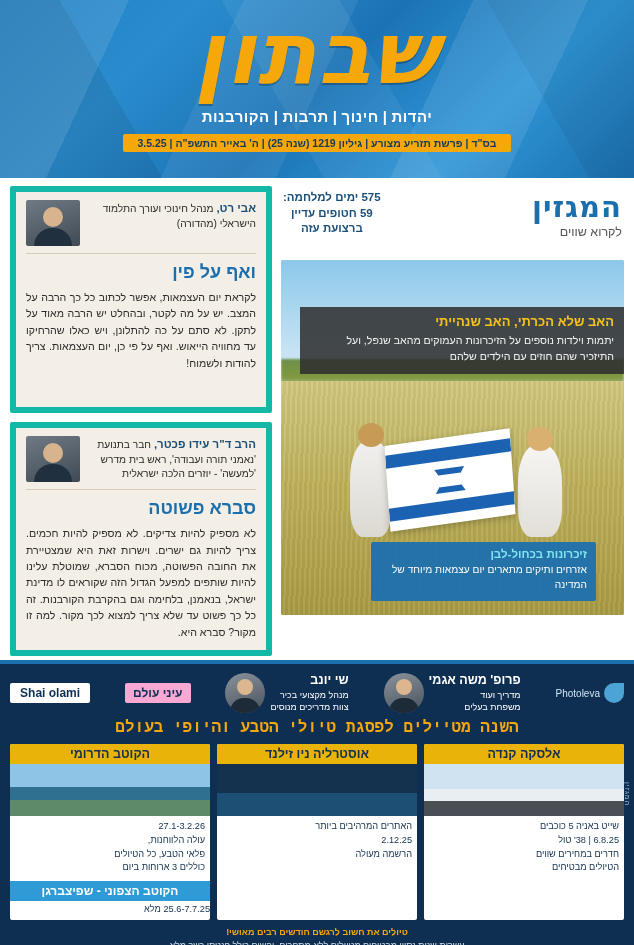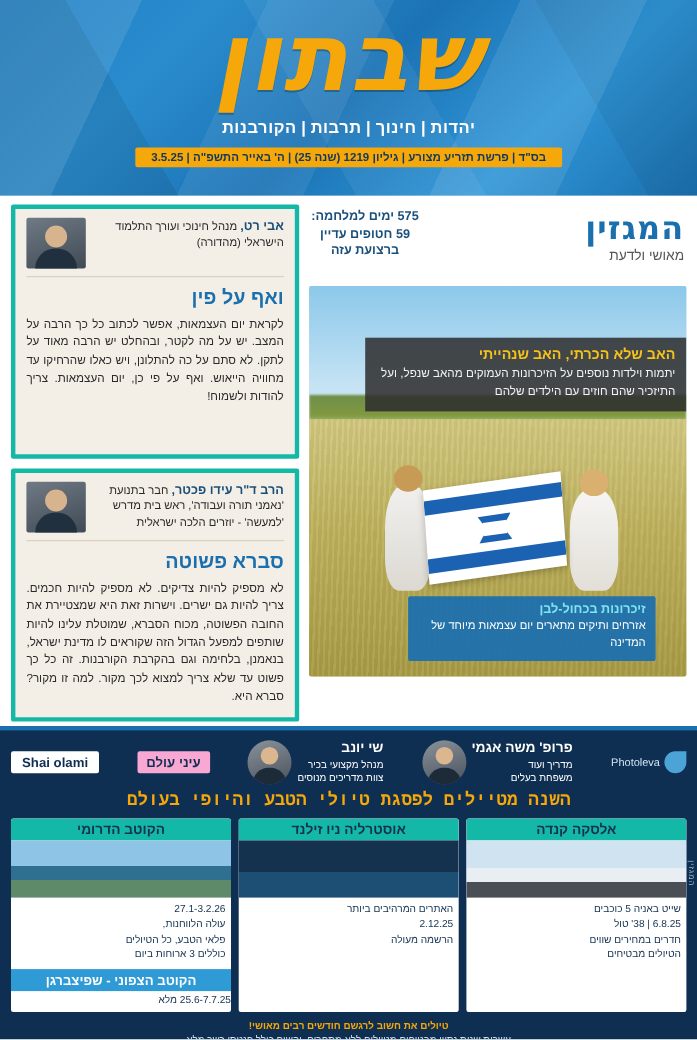--- a/index.html
+++ b/index.html
@@ -143,42 +143,42 @@
   }
   .star i { border-bottom: 24px solid #1b62b3; }
   .star b { border-top: 24px solid #1b62b3; top:3px; }
   .star em {
     position:absolute; left:4px; top:9px; width:22px; height:12px; background:#fff;
     transform: none;
   }
 
   
   .quote-band {
-    position:absolute; top: 47px; right: 0; width: 292px;
+    position:absolute; top: 47px; right: 0; width: 324px;
     background: rgba(45,45,45,.86);
     color:#fff; padding: 7px 10px 9px 10px;
   }
   .quote-band .qtitle {
     color:#f6c21a; font-weight:700; font-size: 13px; margin-bottom: 4px;
   }
   .quote-band .qtext { font-size: 10.6px; line-height: 1.5; color:#f2f2f2; }
 
   
   .teal-band {
     position:absolute; right: 28px; bottom: 14px; width: 225px;
     background: rgba(26,111,174,.93);
     color:#fff; padding: 6px 9px 8px 9px; border-radius:2px;
   }
   .teal-band .tb-title { color:#7fe3f2; font-weight:700; font-size:11.5px; margin-bottom:3px;}
   .teal-band .tb-text { font-size:10.2px; line-height:1.45;}
 
   
   .card {
     background:#f4efe6;
-    border: 4px solid #14b8a6;
+    border: 6px solid #14b8a6;
     border-radius: 2px;
     padding: 8px 10px 10px 10px;
     flex: 1;
     position: relative;
   }
   .card-head { display:flex; align-items:flex-start; gap:8px; border-bottom:1px solid #d9cdb8; padding-bottom:7px;}
   .byline { font-size: 10.2px; line-height:1.45; color:#2a2a2a; flex:1; text-align:right;}
   .byline b { color:#1a4f7a; font-size: 11.5px; }
   .avatar {
     width: 54px; height: 46px; border-radius:2px; flex: 0 0 auto;
@@ -225,21 +225,21 @@
   .logo-photo .leaf { width:20px;height:20px;border-radius:50% 0 50% 50%; background:#4ba3d6;}
   .logo-photo .lt { font-size:10px; color:#cfe4f4;}
 
   .ad-headline {
     text-align:center; color:#f6a70a; font-weight:700; font-size: 16px;
     margin: 3px 0 7px 0;
     font-family: Liberation Mono, monospace;
   }
   .tiles { display:flex; gap:7px; }
   .tile { flex:1; background:#ffffff; color:#13314f; border-radius:2px; overflow:hidden; }
-  .tile-h { background:#14b8a6; color:#13314f; font-weight:700; font-size:12.5px; text-align:center; padding:3px 0;}
+  .tile-h { background:#eab308; color:#13314f; font-weight:700; font-size:12.5px; text-align:center; padding:3px 0;}
   .tile-img { height: 52px; }
   .t-img-a { background: linear-gradient(to bottom,#8ec5e6 0 45%, #2f6f8f 45% 70%, #5f8a6a 70% 100%); }
   .t-img-b { background: linear-gradient(to bottom,#14324d 0 55%, #1d4e74 55% 100%); }
   .t-img-c { background: linear-gradient(to bottom,#cfe4f0 0 48%, #e9eef2 48% 72%, #4a4f55 72% 100%); }
   .tile-body { padding: 4px 5px 6px 5px; font-size: 9.2px; line-height:1.5; text-align:right;}
   .tile-foot { background:#2e9ad6; color:#fff; font-weight:700; font-size:12px; text-align:center; padding:3px 0;}
 
   .ad-note { text-align:center; font-size:9px; color:#cfe0ef; margin-top:6px; line-height:1.5;}
   .ad-note .hi { color:#f6a70a; font-weight:700;}
 
@@ -264,21 +264,21 @@
     </div>
   </div>
 
   <div class="content">
 
     <div class="col-left">
 
       <div class="mag-strip">
         <div class="mag-logo">
           <div class="t1">המגזין</div>
-          <div class="t2">מאושי ולדעת</div>
+          <div class="t2">לקרוא שווים</div>
         </div>
         <div class="war-box">
           <div class="war-text" style="white-space:pre-line">575 ימים למלחמה:
 59 חטופים עדיין
 ברצועת עזה</div>
           <div class="ribbon"></div>
         </div>
       </div>
 
       <div class="photo">

